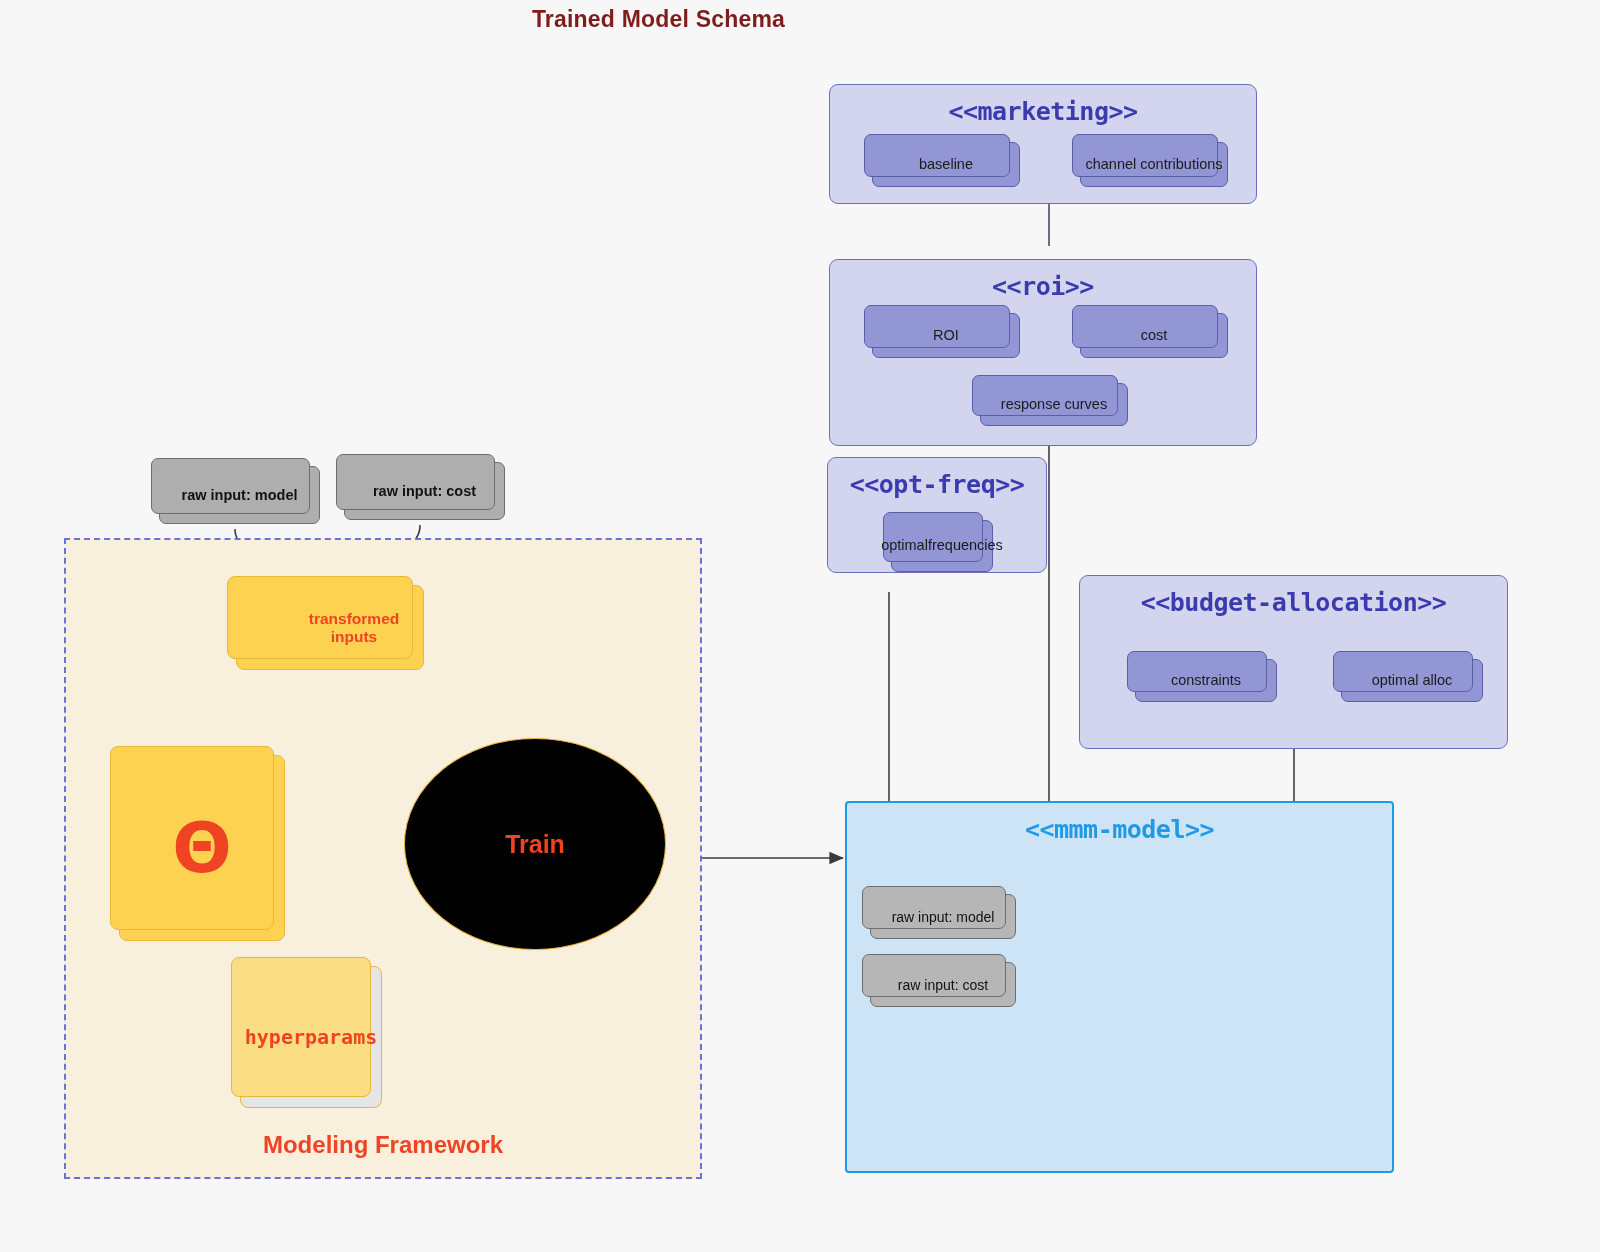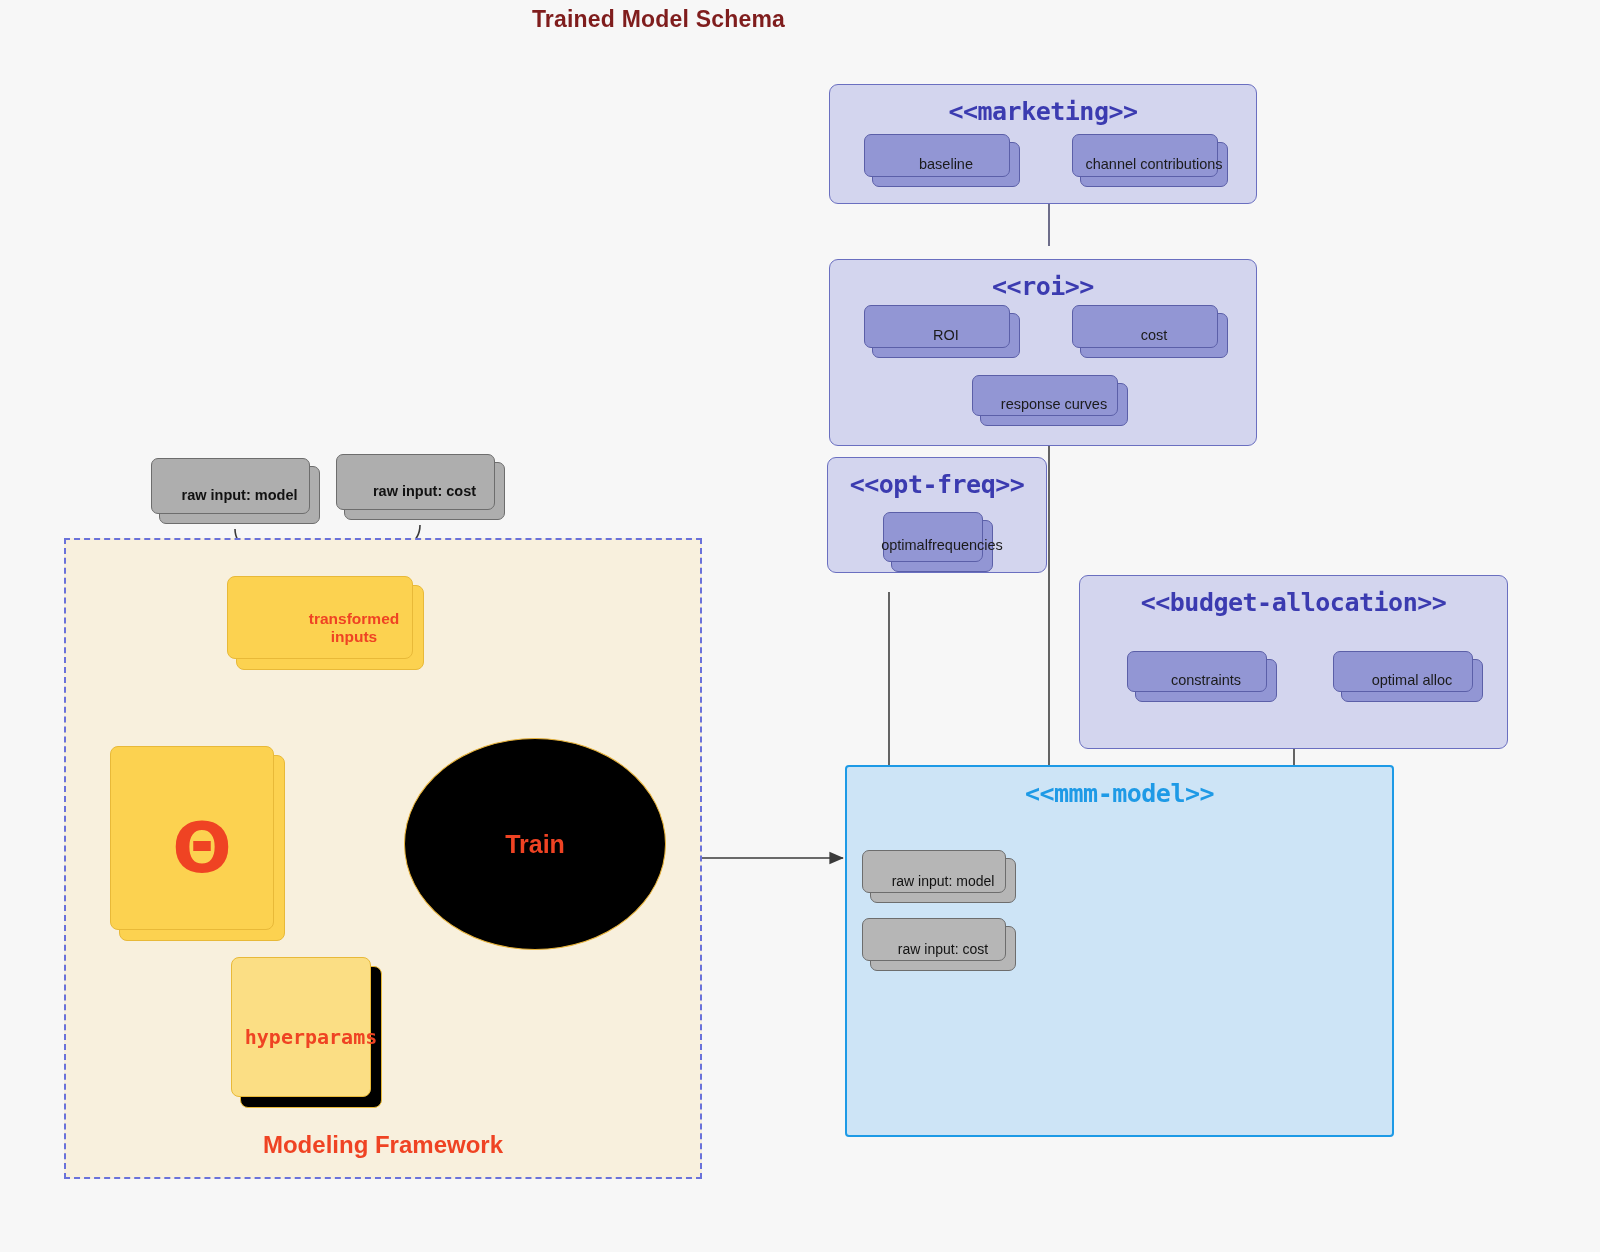--- a/index.html
+++ b/index.html
@@ -118,21 +118,21 @@
     text-align:center;
     color:#ef4323;
     z-index:2;
   }
   .ycard::before{
     content:"";position:absolute;left:-10px;top:-10px;
     width:100%;height:100%;
     background:#fcd250;border:1.8px solid #e8b938;border-radius:8px;
     box-sizing:border-box;z-index:-1;
   }
-  .ycard.light{background:#000000;}
+  .ycard.light{background:#e5e5e5;}
   .ycard.light::before{background:#fbde84;}
   .ycard .mono{font-family:"DejaVu Sans Mono", monospace;font-size:20px;font-weight:bold;}
   .ycard .bold{font-weight:bold;font-size:15.5px;margin-left:48px;}
   .theta{
     font-family:"DejaVu Sans", sans-serif;
     font-size:70px;font-weight:bold;color:#ef4323;line-height:1;
   }
 
   
   .ellipse{
@@ -245,21 +245,21 @@
   <div class="group" style="left:1079px;top:575px;width:429px;height:174px;">
     <div class="stereo">&lt;&lt;budget-allocation&gt;&gt;</div>
     <div class="card" style="left:55px;top:83px;width:142px;height:43px;align-items:center;">
       <span>constraints</span>
     </div>
     <div class="card" style="left:261px;top:83px;width:142px;height:43px;">
       <span>optimal alloc</span>
     </div>
   </div>
 
-  <div class="group mmm" style="left:845px;top:765px;width:549px;height:372px;">
+  <div class="group mmm" style="left:845px;top:801px;width:549px;height:372px;">
     <div class="stereo">&lt;&lt;mmm-model&gt;&gt;</div>
 
     <div class="gcard small" style="left:23px;top:91px;width:146px;height:45px;">
       <span>raw input: model</span>
     </div>
     <div class="gcard small" style="left:23px;top:159px;width:146px;height:45px;">
       <span>raw input: cost</span>
     </div>
 
   </div>

